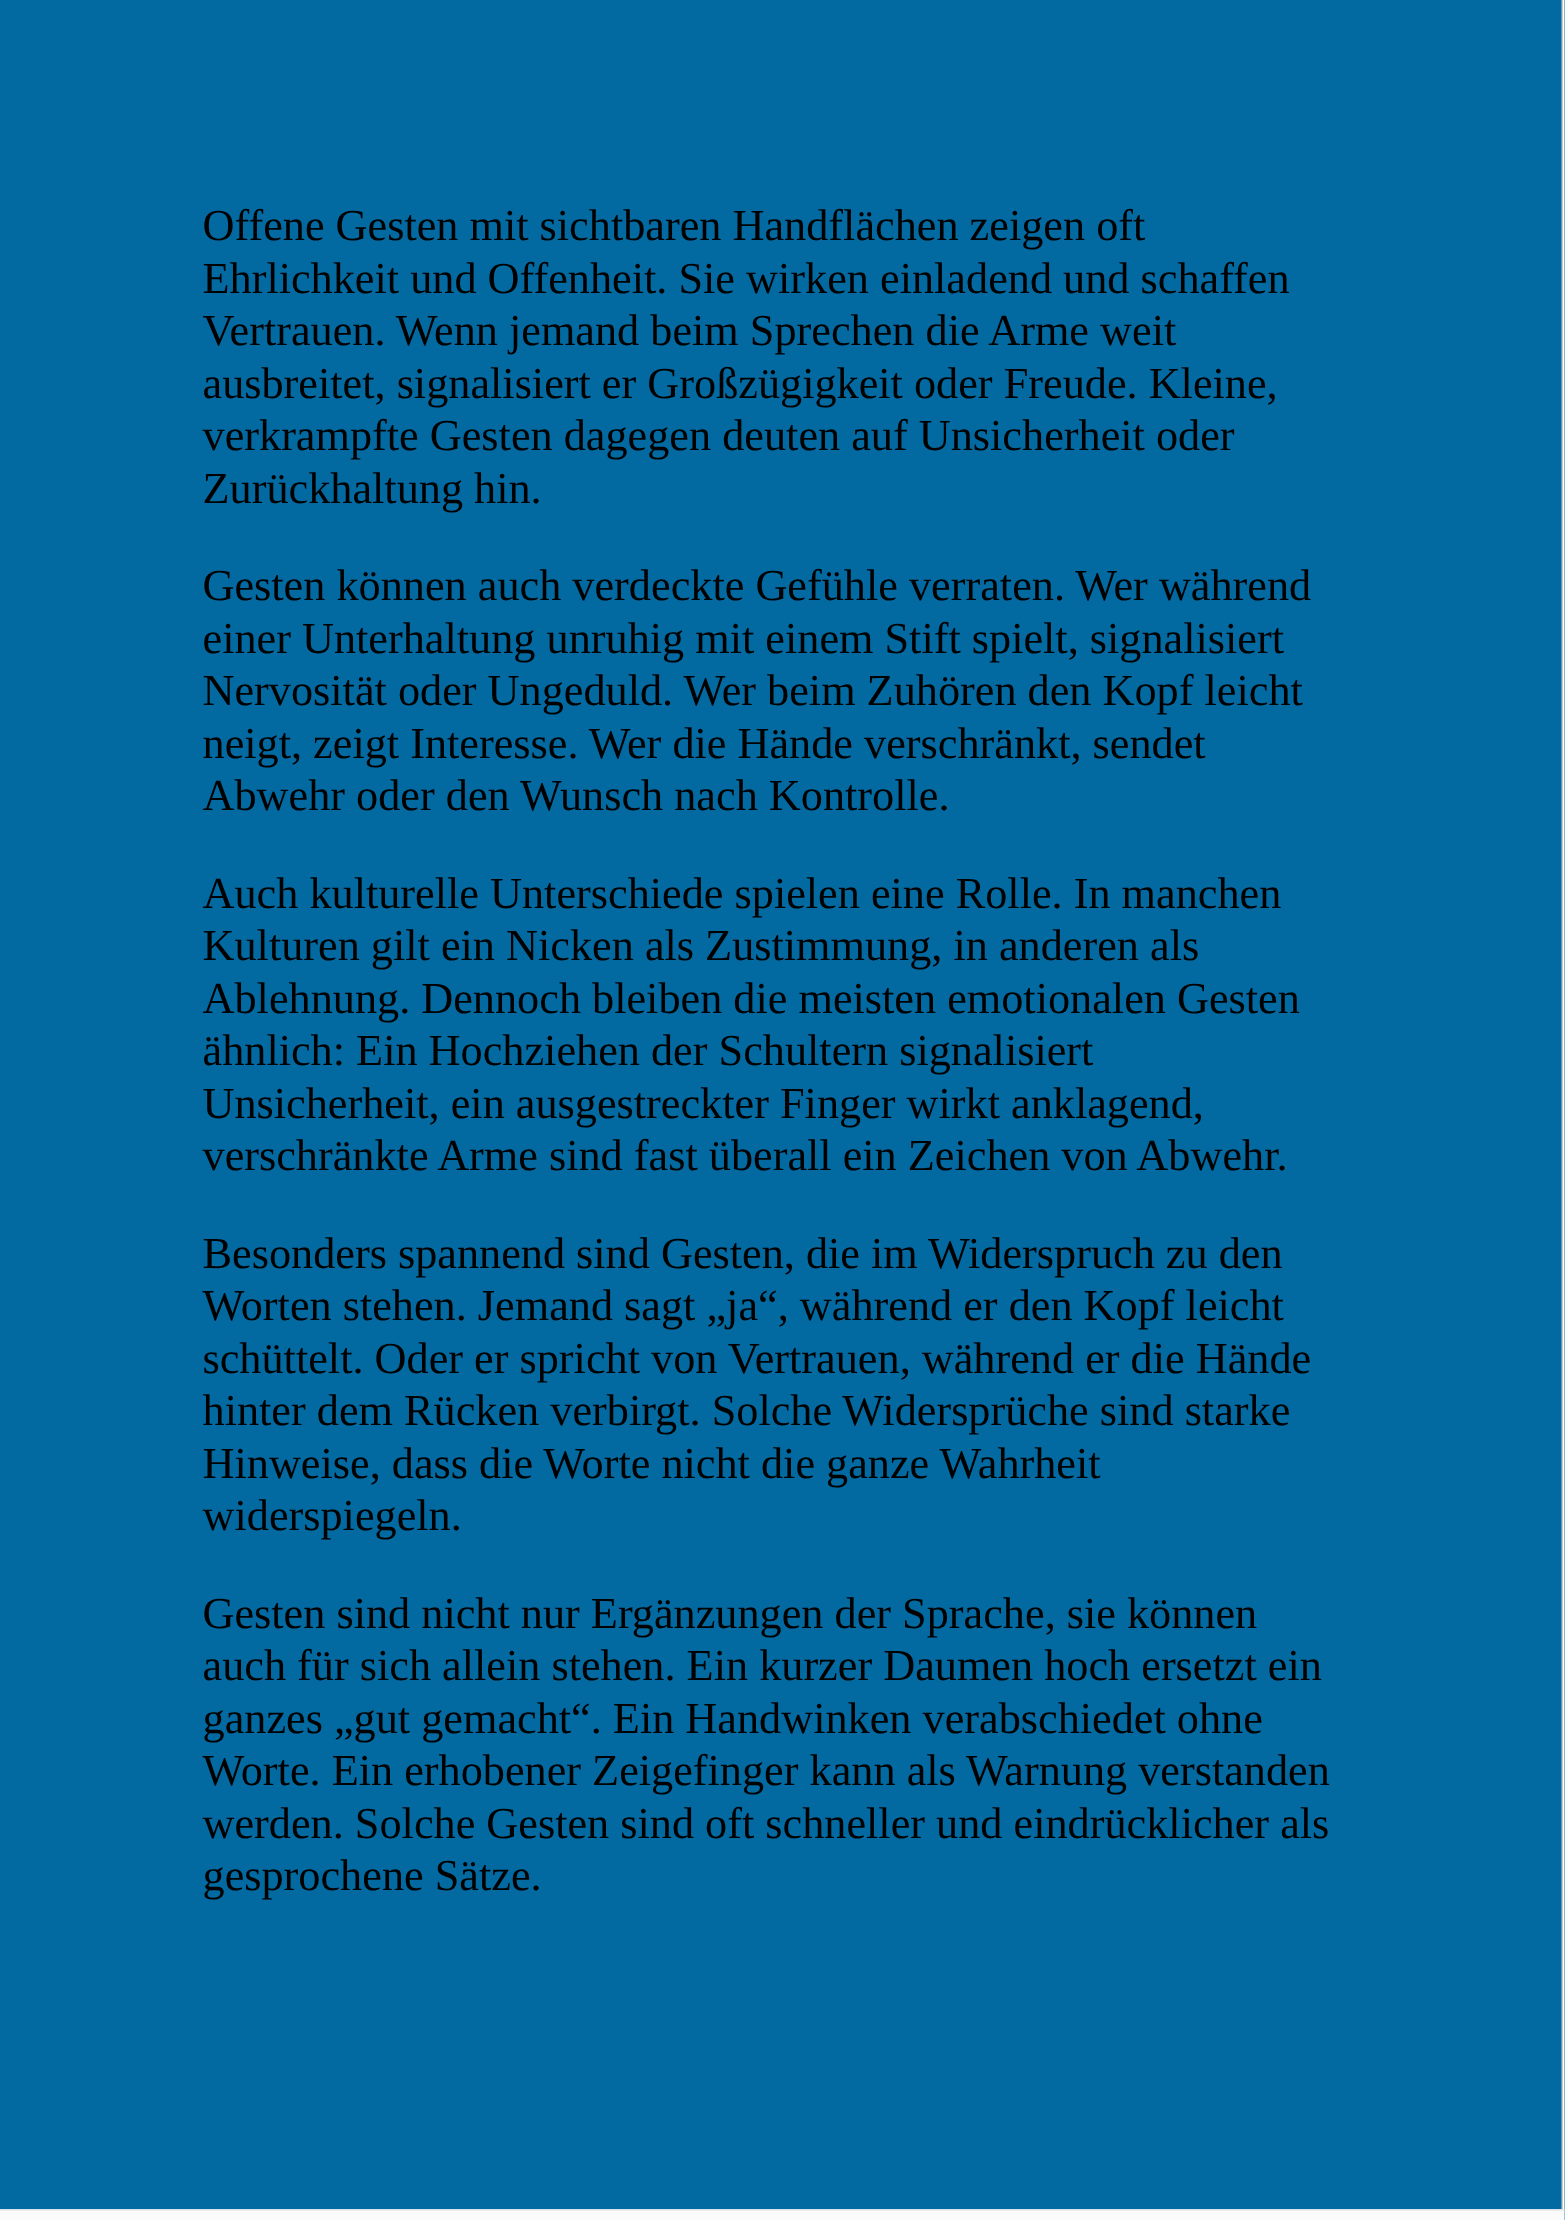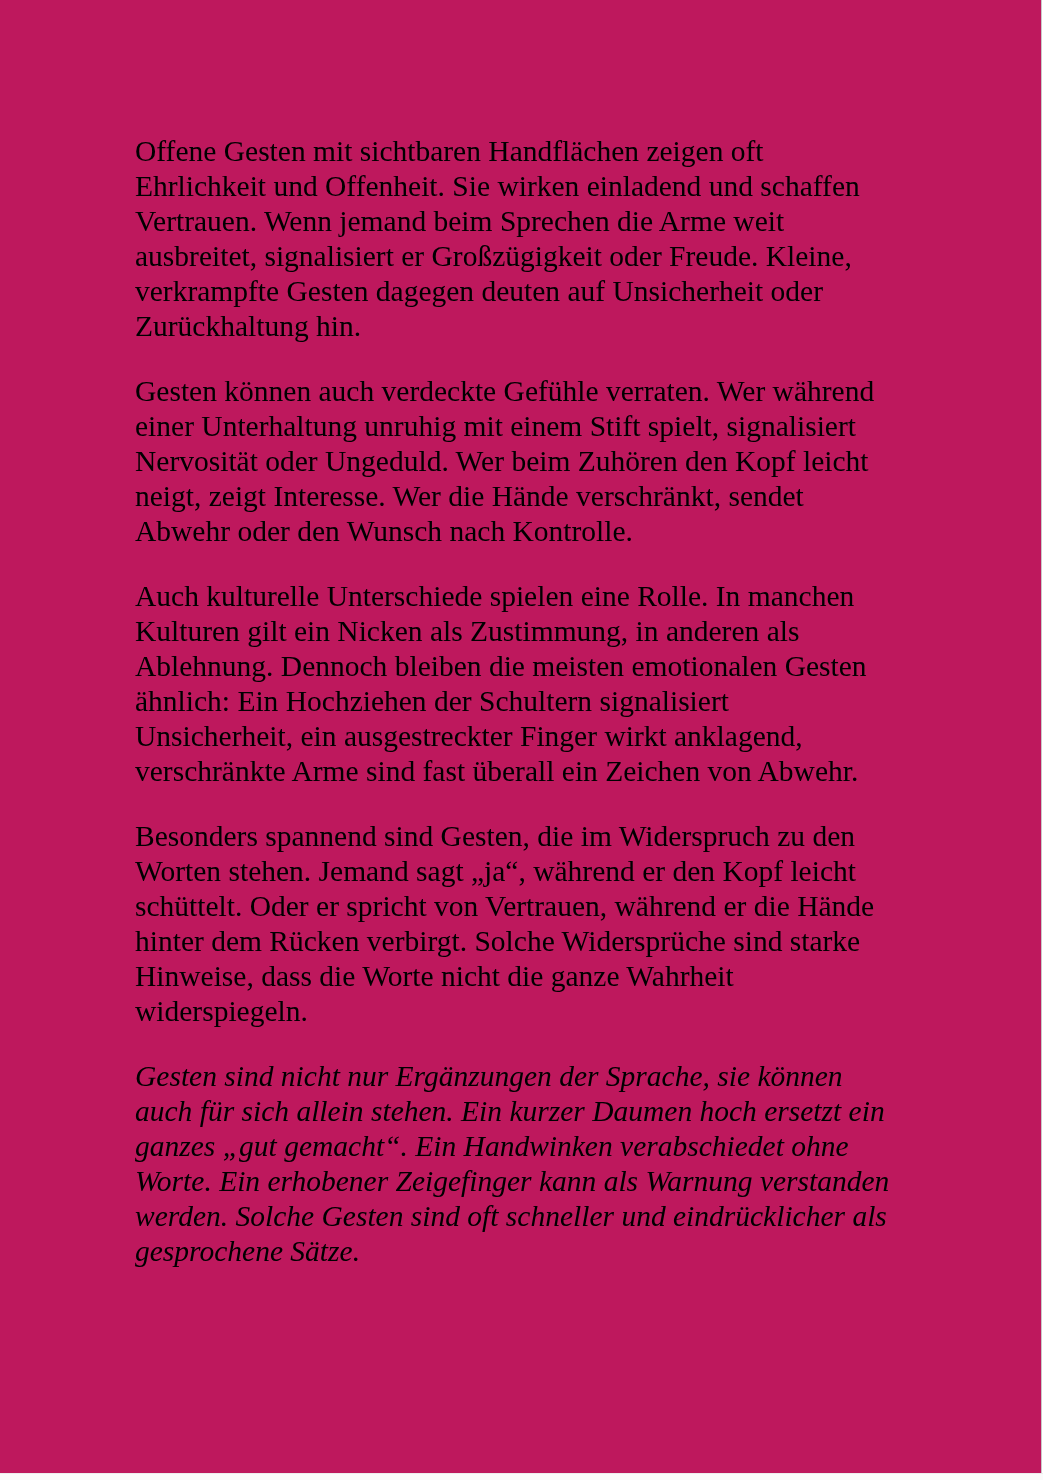--- a/index.html
+++ b/index.html
@@ -13,40 +13,39 @@
     overflow: hidden;
     position: relative;
     font-family: "Liberation Serif", "DejaVu Serif", serif;
   }
   .page {
     position: absolute;
     left: 0;
     top: 0;
     width: 1041px;
     height: 1473px;
-    background: #be185d;
+    background: #0369a1;
     border-right: 1px solid #c9c9c9;
   }
   .text-block {
     position: absolute;
     left: 135px;
     top: 134px;
     width: 830px;
     color: #000000;
     font-size: 29.5px;
     line-height: 35px;
     -webkit-font-smoothing: antialiased;
   }
   .text-block p {
     margin: 0 0 30px 0;
     white-space: pre-line; 
   }
   .text-block p:last-child {
     margin-bottom: 0;
-    font-style: italic;
   }
   .page-bottom-edge {
     position: absolute;
     left: 0;
     right: 0;
     bottom: 0;
     height: 6px;
     background: #fbfbfb;
     border-top: 1px solid #ededed;
   }

